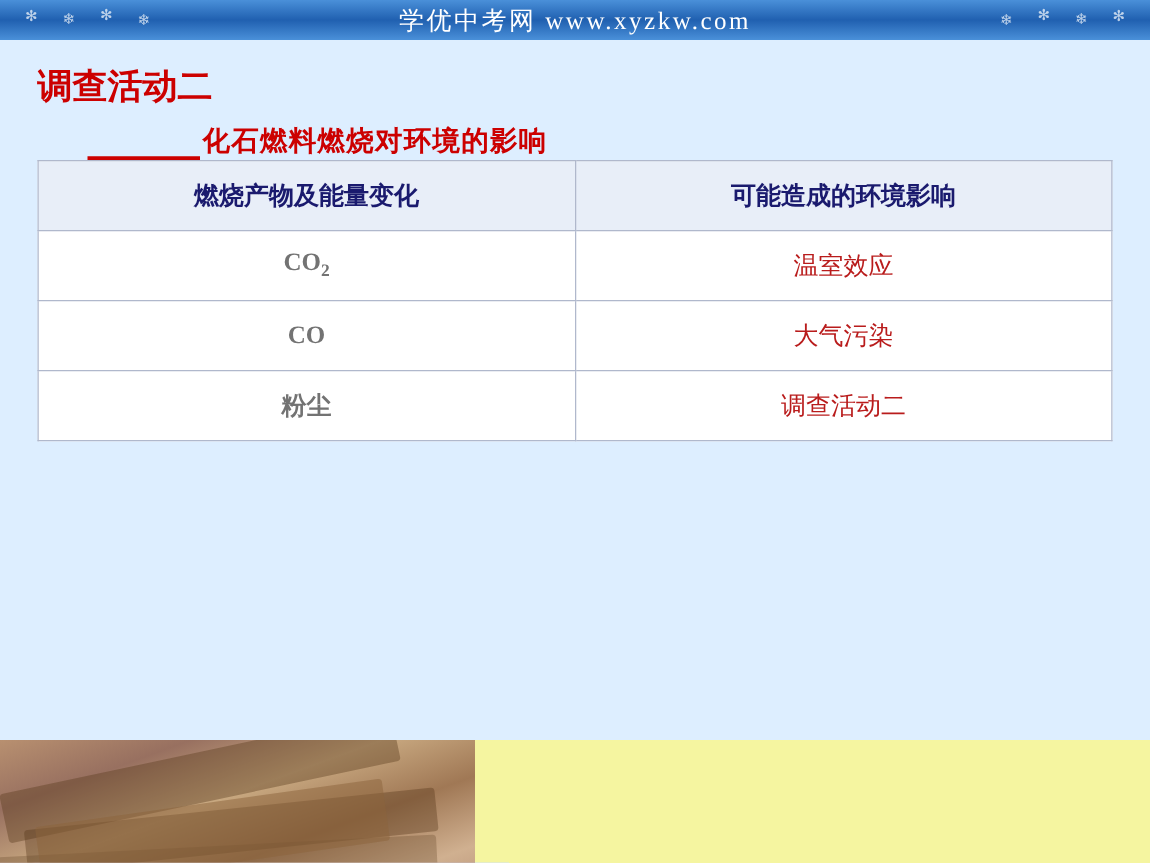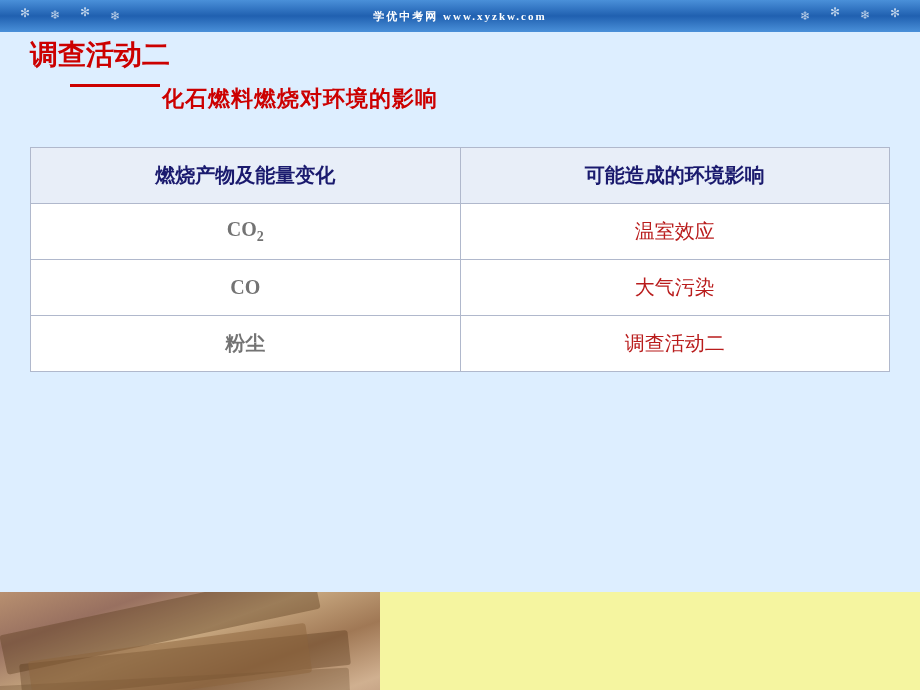--- a/index.html
+++ b/index.html
@@ -19,46 +19,46 @@
       height: 32px;
       background: linear-gradient(180deg, #4a90d9 0%, #2060b0 50%, #4a90d9 100%);
       display: flex;
       align-items: center;
       justify-content: center;
       position: relative;
     }
 
     .top-banner-text {
       color: #fff;
-      font-size: 11px;
-      font-weight: bold;
+      font-size: 20px;
+      font-weight: normal;
       letter-spacing: 2px;
     }
 
     
     .main-content {
       background: #ddeeff;
-      padding: 4px 30px 10px 30px;
+      padding: 18px 30px 10px 30px;
       min-height: 560px;
     }
 
     
     .page-title {
       color: #cc0000;
       font-size: 28px;
       font-weight: bold;
       margin-bottom: 10px;
       font-family: "KaiTi", "楷体", serif;
     }
 
     
     .subtitle-container {
       display: flex;
-      align-items: flex-start;
-      margin-bottom: 33px;
+      align-items: flex-end;
+      margin-bottom: 0;
       padding-left: 40px;
     }
 
     .subtitle-text {
       color: #cc0000;
       font-size: 22px;
       font-weight: bold;
       font-family: "KaiTi", "楷体", serif;
       letter-spacing: 1px;
     }

